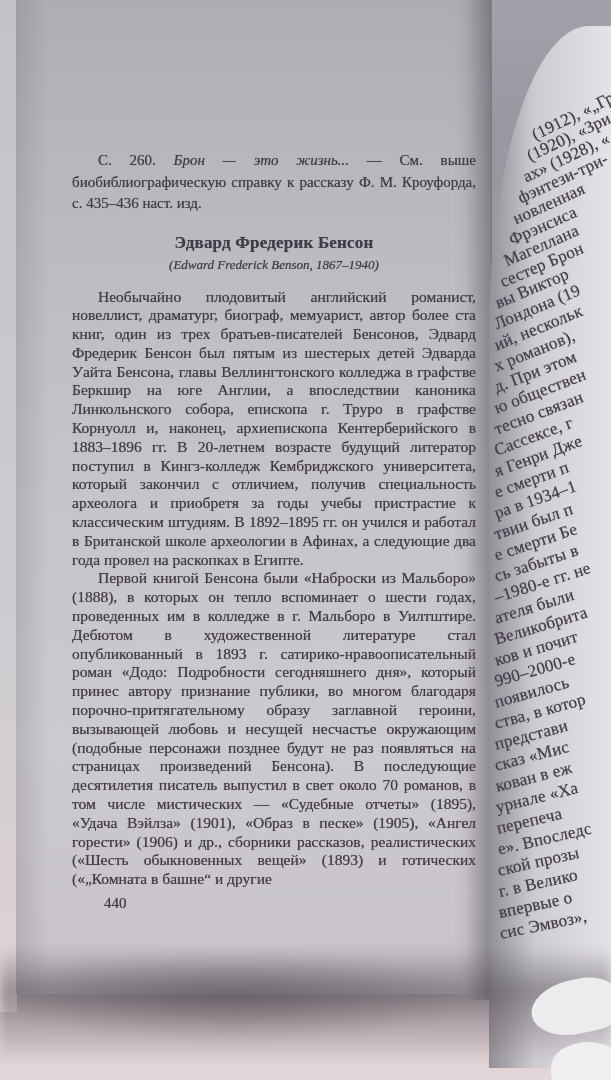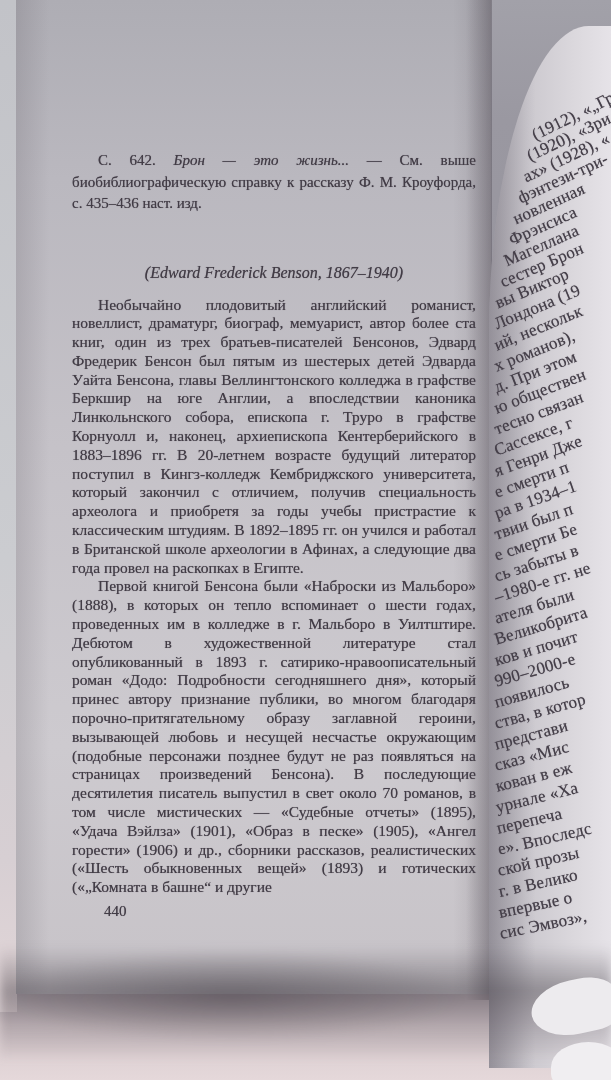--- a/index.html
+++ b/index.html
@@ -18,21 +18,21 @@
     background:
       linear-gradient(90deg,rgba(96,90,98,.20) 0%,rgba(96,90,98,0) 7%,rgba(96,90,98,0) 92%,rgba(96,90,98,.24) 100%),
       linear-gradient(180deg,#aeadb4 0%,#bab8bf 18%,#c5c2c8 45%,#cdcacf 75%,#c7c3c8 100%);
   }
   .page-text{
     position:absolute;left:56px;top:150px;width:404px;color:#423c46;
     text-shadow:0 0 .7px rgba(66,60,70,.75);
   }
   .annotation{margin:0;font-size:15px;line-height:21.5px;text-align:justify;text-indent:26px;}
   .heading{margin:17px 0 0;font-size:17px;line-height:22px;font-weight:bold;text-align:center;letter-spacing:.2px;}
-  .subheading{font-style:italic;text-align:center;font-size:16px;line-height:21px;margin-top:47px;}
+  .subheading{font-style:italic;text-align:center;font-size:13px;line-height:21px;}
   .body-para{margin:0;font-size:15.5px;line-height:18.8px;text-align:justify;text-indent:26px;}
   .body-para.first{margin-top:13px;}
   .page-number{margin-top:6px;text-align:left;font-size:15px;transform:translateX(32px);}
   .gutter{
     position:absolute;left:466px;top:0;width:26px;height:1000px;
     background:linear-gradient(90deg,rgba(74,68,78,0) 0%,rgba(74,68,78,.26) 70%,rgba(74,68,78,.38) 100%);
   }
   .right-page{
     position:absolute;left:489px;top:26px;width:122px;height:1042px;
     border-top-left-radius:100px 310px;overflow:hidden;
@@ -60,23 +60,24 @@
 </head>
 <body>
 
 <div class="photo">
 
   <div class="left-strip"></div>
 
   <div class="left-page">
     <div class="page-text">
 
-      <p class="annotation"><span>С. 642. </span><i>Брон — это жизнь...</i><span> — См. выше биобиблиографическую справку к рассказу Ф. М. Кроуфорда, с. 435–436 наст. изд.</span></p>
+      <p class="annotation"><span>С. 260. </span><i>Брон — это жизнь...</i><span> — См. выше биобиблиографическую справку к рассказу Ф. М. Кроуфорда, с. 435–436 наст. изд.</span></p>
 
 
+      <h2 class="heading">Эдвард Фредерик Бенсон</h2>
 
       <div class="subheading">(Edward Frederick Benson, 1867–1940)</div>
 
       <p class="body-para first">Необычайно плодовитый английский романист, новеллист, драматург, биограф, мемуарист, автор более ста книг, один из трех братьев-писателей Бенсонов, Эдвард Фредерик Бенсон был пятым из шестерых детей Эдварда Уайта Бенсона, главы Веллингтонского колледжа в графстве Беркшир на юге Англии, а впоследствии каноника Линкольнского собора, епископа г. Труро в графстве Корнуолл и, наконец, архиепископа Кентерберийского в 1883–1896 гг. В 20-летнем возрасте будущий литератор поступил в Кингз-колледж Кембриджского университета, который закончил с отличием, получив специальность археолога и приобретя за годы учебы пристрастие к классическим штудиям. В 1892–1895 гг. он учился и работал в Британской школе археологии в Афинах, а следующие два года провел на раскопках в Египте.</p>
 
       <p class="body-para">Первой книгой Бенсона были «Наброски из Мальборо» (1888), в которых он тепло вспоминает о шести годах, проведенных им в колледже в г. Мальборо в Уилтштире. Дебютом в художественной литературе стал опубликованный в 1893 г. сатирико-нравоописательный роман «Додо: Подробности сегодняшнего дня», который принес автору признание публики, во многом благодаря порочно-притягательному образу заглавной героини, вызывающей любовь и несущей несчастье окружающим (подобные персонажи позднее будут не раз появляться на страницах произведений Бенсона). В последующие десятилетия писатель выпустил в свет около 70 романов, в том числе мистических — «Судебные отчеты» (1895), «Удача Вэйлза» (1901), «Образ в песке» (1905), «Ангел горести» (1906) и др., сборники рассказов, реалистических («Шесть обыкновенных вещей» (1893) и готических («„Комната в башне“ и другие</p>
 
       <div class="page-number">440</div>
     </div>
   </div>

